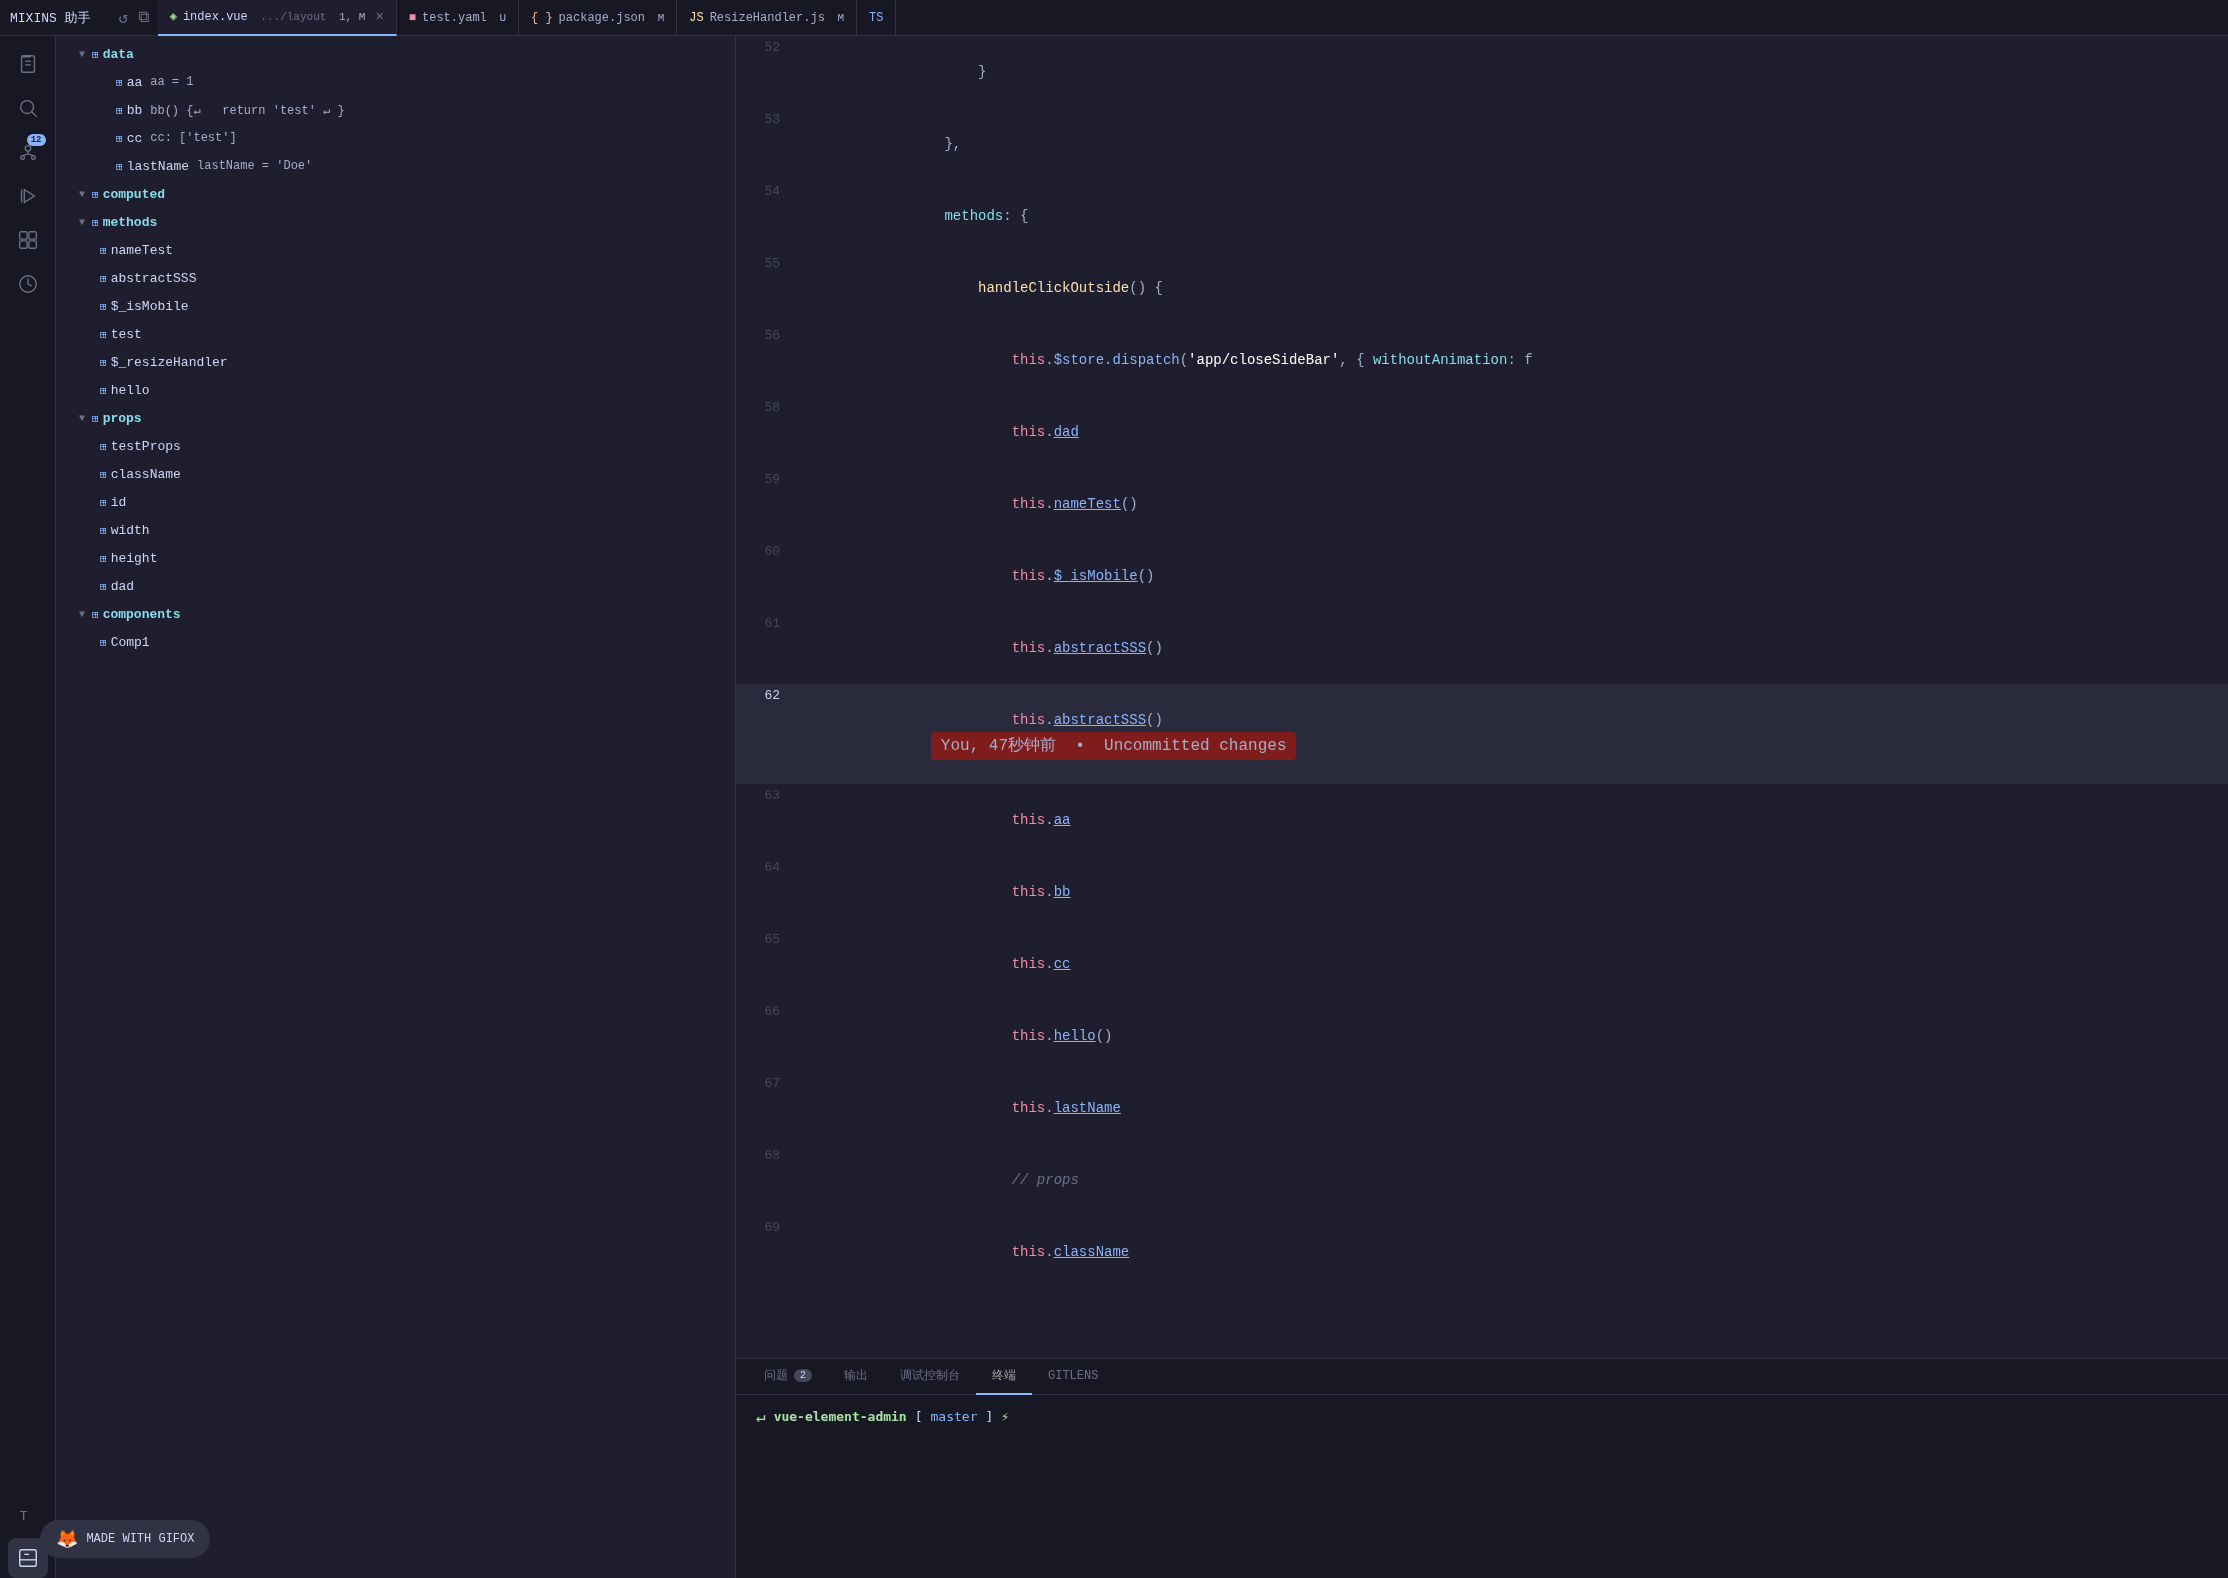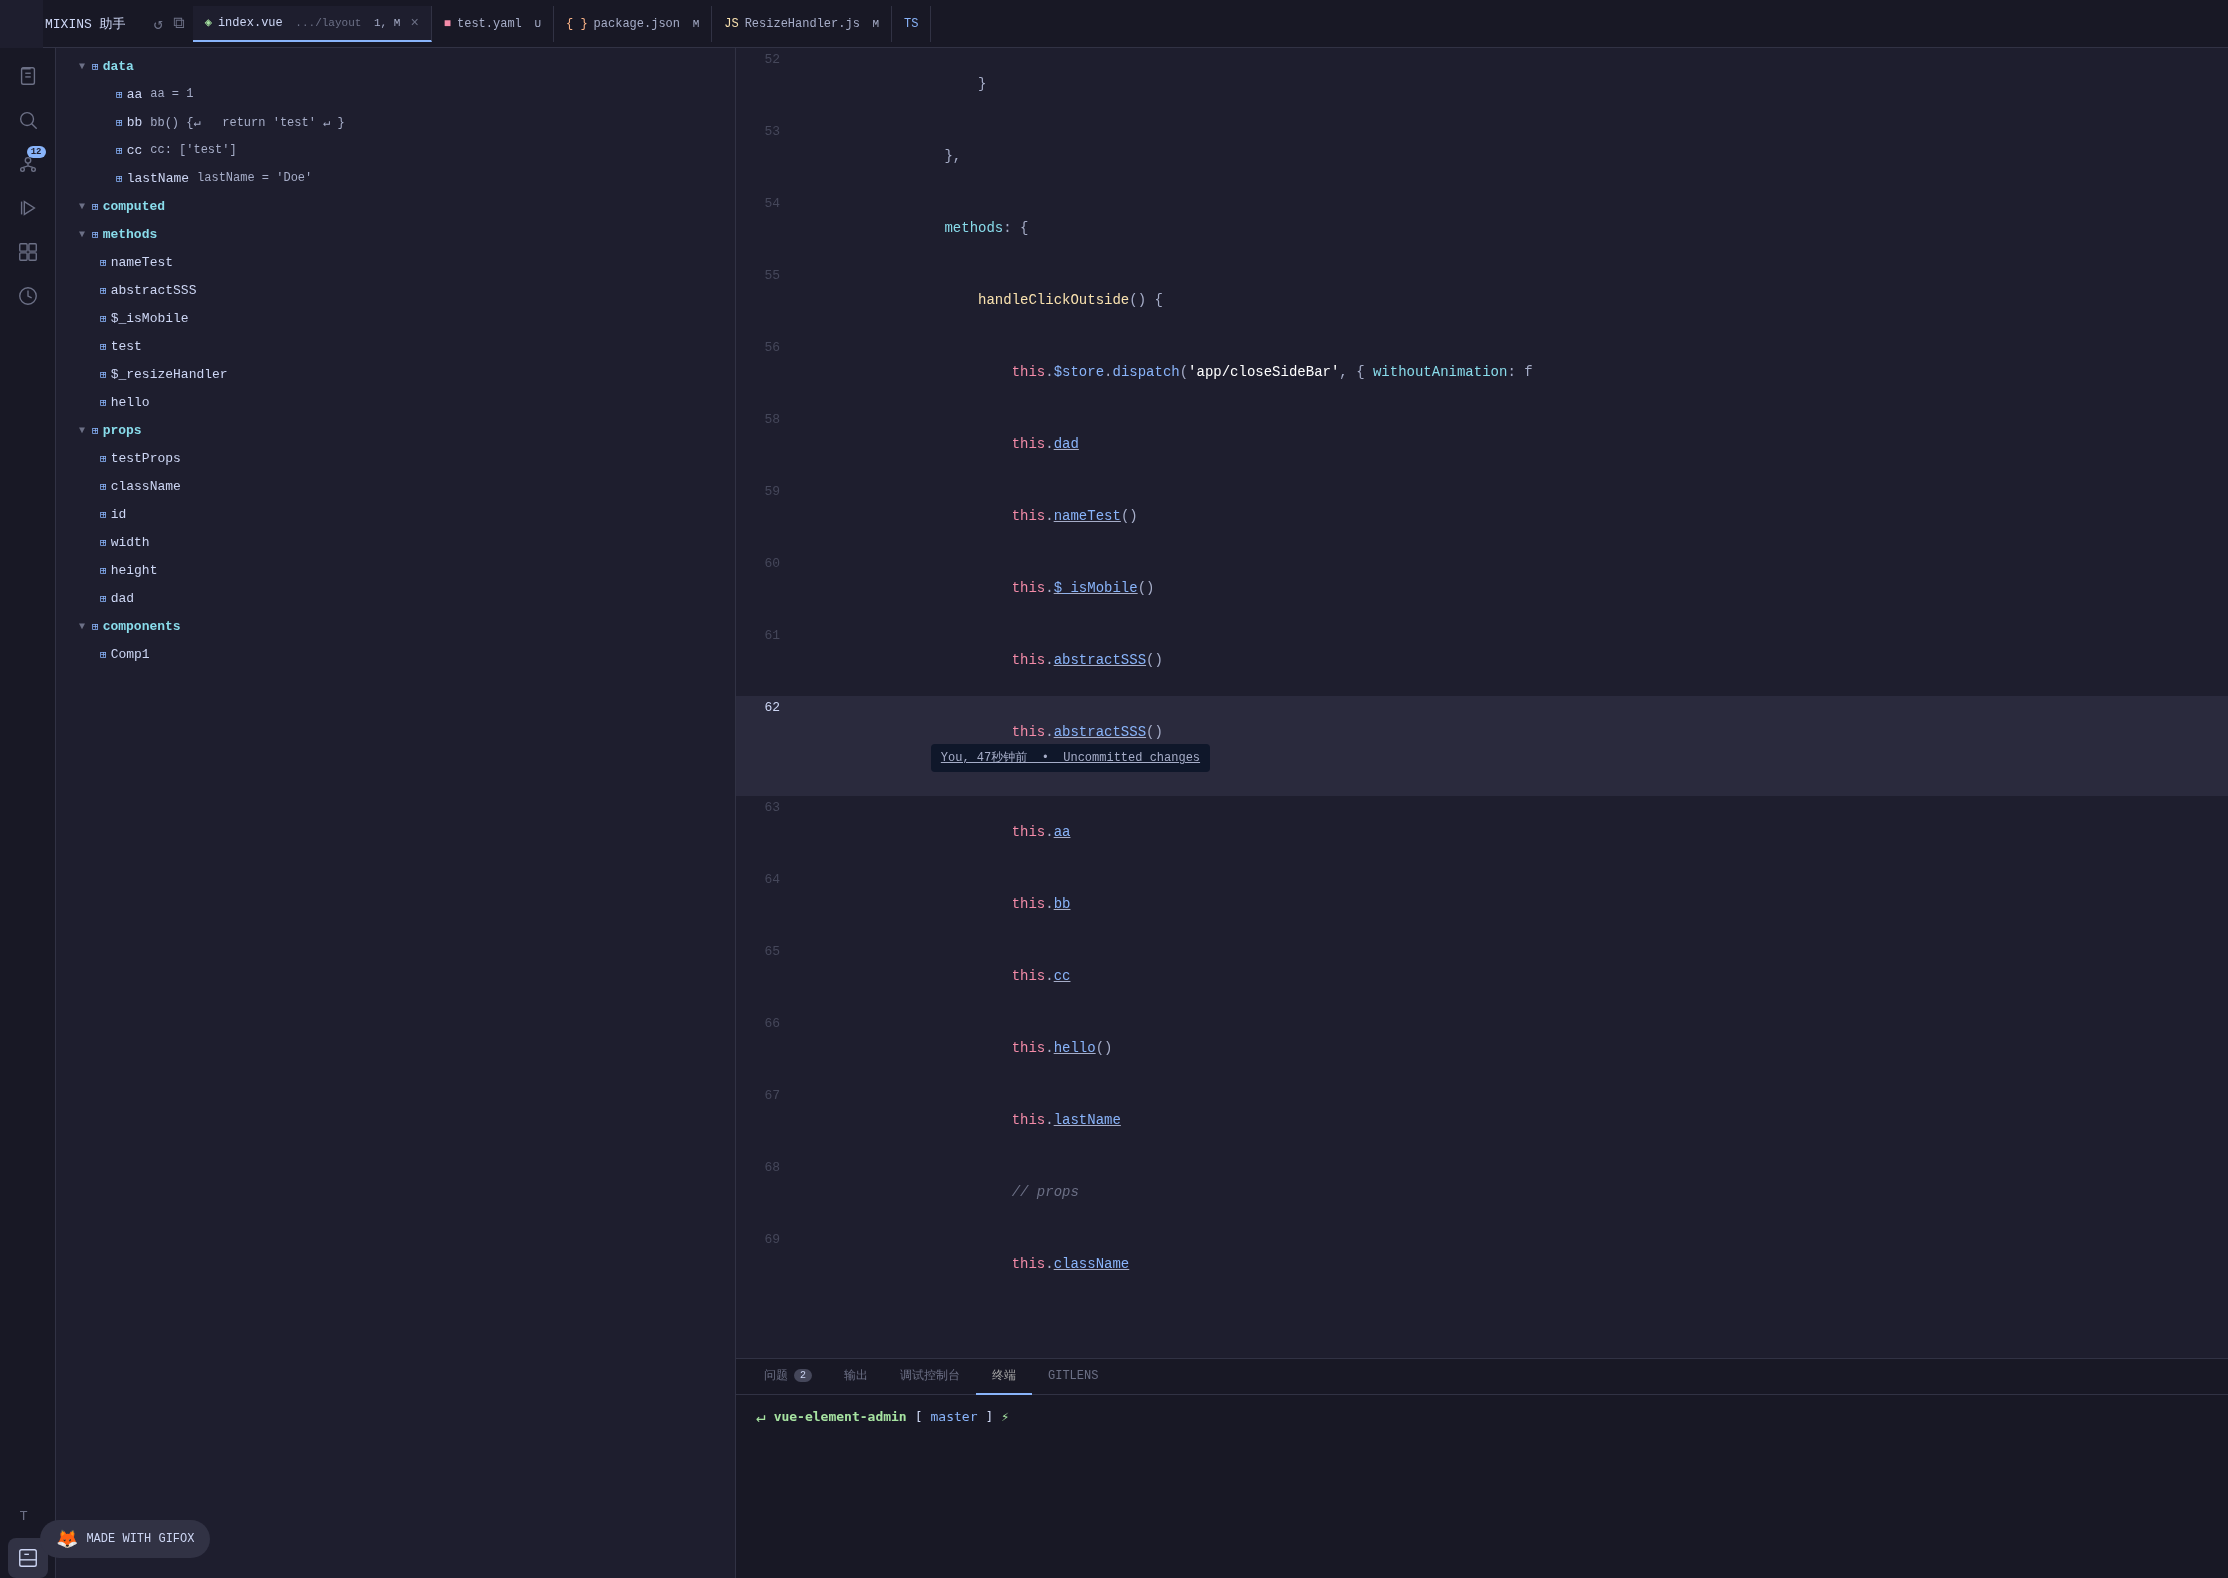--- a/index.html
+++ b/index.html
@@ -13,26 +13,25 @@
       overflow: hidden;
       display: flex;
       flex-direction: column;
     }
 
     
     .title-bar {
       display: flex;
       align-items: center;
       background: #181825;
-      height: 48px;
-      padding: 0 2px;
+      height: 36px;
+      padding: 0 10px;
       gap: 8px;
       flex-shrink: 0;
       border-bottom: 1px solid #313244;
-      margin-left: 43px;
     }
     .title-text {
       color: #cdd6f4;
       font-size: 13px;
       margin-right: 20px;
       white-space: nowrap;
     }
     .title-icons {
       display: flex;
       gap: 10px;
@@ -227,27 +226,26 @@
     .str { color: #ffffff; } 
     .this { color: #f38ba8; } 
     .comment { color: #6c7086; font-style: italic; }
     .punct { color: #a6adc8; } 
     .underline { text-decoration: underline; text-decoration-color: #a6adc8; }
     .yellow { color: #f9e2af; }
     .cyan { color: #89dceb; }
     .blue-text { color: #89b4fa; }
     .hover-info {
       display: inline-block;
-      background: #0f172a;
+      background: #7f1d1d;
       color: #a6adc8;
       padding: 2px 10px;
       border-radius: 4px;
-      font-size: 12px;
+      font-size: 16px;
       margin-left: 20px;
-      text-decoration: underline;
     }
 
     
     .bottom-panel {
       height: 220px;
       background: #181825;
       border-top: 1px solid #313244;
       display: flex;
       flex-direction: column;
       flex-shrink: 0;

